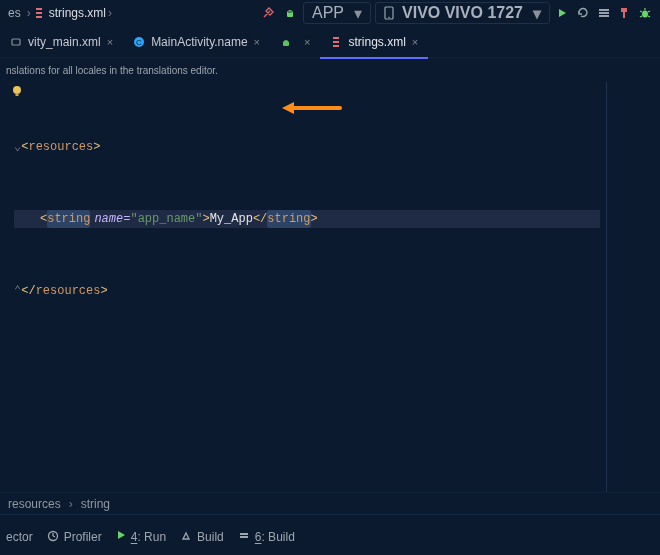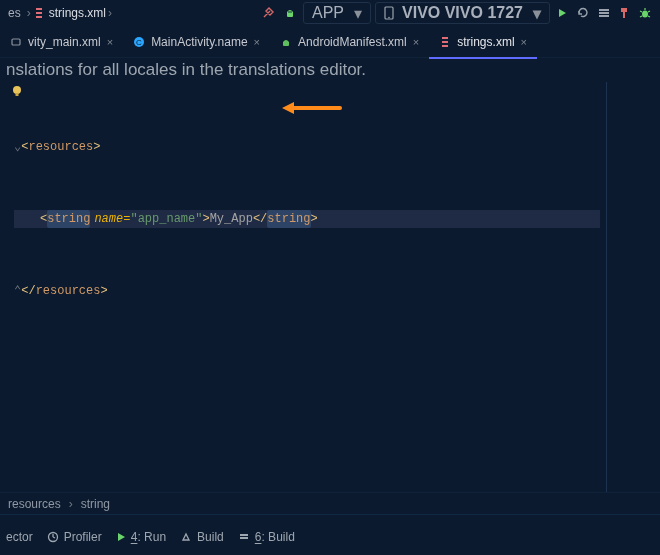--- a/index.html
+++ b/index.html
@@ -81,21 +81,21 @@
   .ficon.andr { color: #5fbf5f; }
   .ficon.clip { color: #8a919b; }
 
   
   .banner {
     height: 24px;
     display: flex;
     align-items: center;
     padding: 0 6px;
     color: #9ea6b0;
-    font-size: 17px;
+    font-size: 10px;
     background: #0b1a2e;
   }
 
   
   .editor-wrap {
     position: relative;
     height: 432px;
     background: #0b1a2e;
   }
   .ed-right-strip {
@@ -114,23 +114,23 @@
     white-space: pre;
     position: absolute;
     top: 0; left: 0; right: 54px; bottom: 0;
     overflow: hidden;
   }
   .line { height: 18px; display: flex; align-items: center; white-space: pre; }
   .line.sel { background: #1f2a44; }
   .gutter-chev { color: #6e7580; }
   .tag-br { color: #e3c07b; } 
   .tag-nm { color: #d19a66; } 
-  .attr   { color: #eab308; font-style: italic; }
+  .attr   { color: #c4b5fd; font-style: italic; }
   .astr   { color: #66986c; }
-  .text   { color: #a3a3a3; }
+  .text   { color: #e5e5e5; }
   .bulb {
     position: absolute; left: 8px; top: 0px; width: 18px; height: 18px;
     display: flex; align-items: center; justify-content: center;
   }
   .hlbox { background: #2d4466; border-radius: 2px; }
 
   .arrow {
     position: absolute;
     top: 22px; 
     left: 282px;
@@ -165,21 +165,21 @@
     height: 21px;
     background: #0b1a2e;
     border-top: 1px solid #102a44;
     display: flex;
     align-items: center;
     padding: 0 6px;
     color: #9ea6b0;
     font-size: 12px;
   }
   .bb-item {
-    display: inline-flex; align-items: center; margin-right: 14px; margin-top: 24px;
+    display: inline-flex; align-items: flex-start; margin-right: 14px; margin-top: 24px;
   }
   .bb-item .micon { margin-right: 5px; color: #9ea6b0; }
   .bb-item.run .micon { color: #6bd36b; }
   .underline-key { text-decoration: underline; text-underline-offset: 2px; }
 
   svg { display: block; }
 </style>
 </head>
 <body>
 
@@ -276,21 +276,20 @@
     </span>
     <span>MainActivity.name</span>
     <span class="close">×</span>
   </div>
   <div class="ftab">
     <span class="ficon andr">
       <svg width="12" height="12" viewBox="0 0 12 12">
           <path d="M3 6 Q6 2 9 6 L9 9 Q9 10 8 10 L4 10 Q3 10 3 9 Z" fill="#5fbf5f"></path>
         </svg>
     </span>
-    <span>AndroidManifest.xml</span>
     <span class="close">×</span>
   </div>
   <div class="ftab active">
     <span class="ficon xml">
       <svg width="12" height="12" viewBox="0 0 12 12">
           <rect x="3" y="1" width="6" height="2" fill="#e06c75"></rect>
           <rect x="3" y="5" width="6" height="2" fill="#e06c75"></rect>
           <rect x="3" y="9" width="6" height="2" fill="#e06c75"></rect>
         </svg>
     </span>

